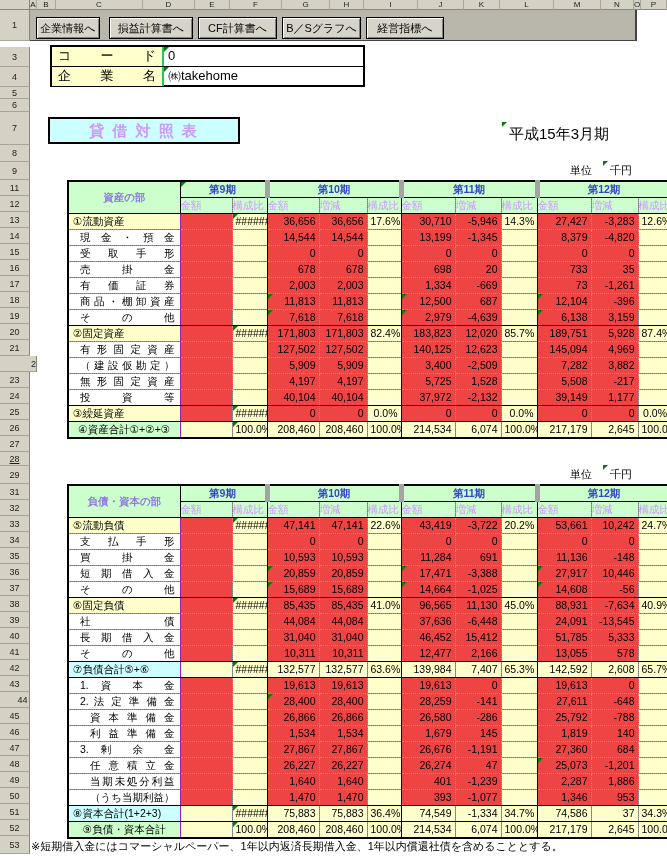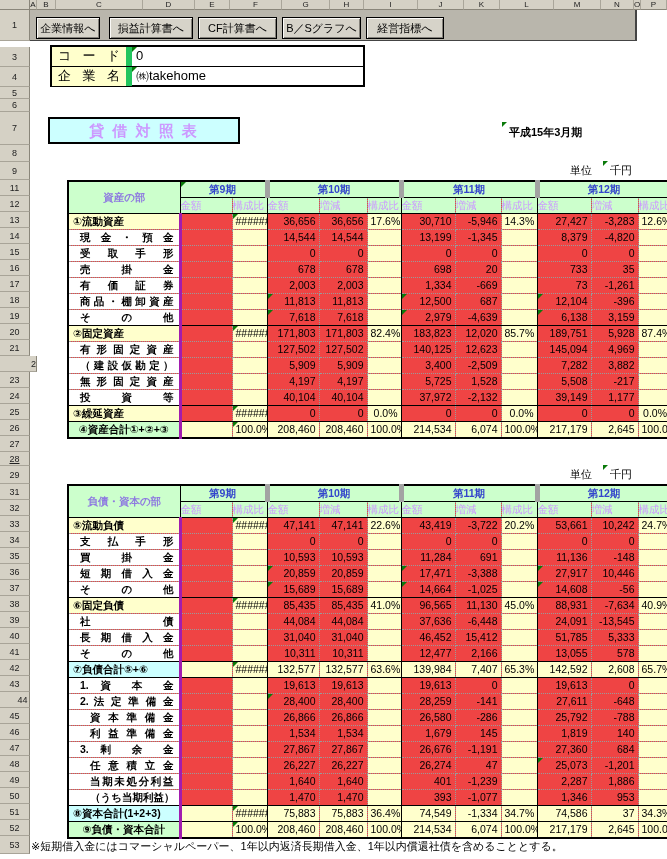--- a/index.html
+++ b/index.html
@@ -10,37 +10,37 @@
   .colcell{position:absolute;top:0;height:10px;background:#d5d1c5;border-right:1px solid #aaa69a;border-bottom:1px solid #8a867a;box-sizing:border-box;font-size:8px;line-height:10px;text-align:center;color:#222;overflow:hidden;}
   .gutcell{position:absolute;left:0;width:30px;background:#d5d1c5;border-right:1px solid #8a867a;border-bottom:1px solid #a8a498;box-sizing:border-box;font-size:9px;color:#222;display:flex;align-items:center;justify-content:center;overflow:hidden;}
   .sheet{position:absolute;left:30px;top:10px;width:637px;height:849px;background:#fff;}
   
   .toolband{position:absolute;left:30px;top:10px;width:607px;height:31px;background:#b9b6ac;border-right:2px solid #444;border-bottom:1px solid #444;box-sizing:border-box;}
   .btn{position:absolute;top:17px;height:22px;background:#d6d3c9;border:1px solid #000;box-shadow:inset 1px 1px 0 #fbfaf7, inset -1px -1px 0 #84817a;box-sizing:border-box;font-size:11px;line-height:20px;text-align:center;color:#000;cursor:pointer;}
   
   .cbox{position:absolute;left:50px;top:45px;width:315px;height:42px;border:2px solid #000;box-sizing:border-box;background:#fff;}
   .crow{display:flex;height:19px;}
   .crow.first{border-bottom:1px solid #000;}
-  .clabel{width:80px;background:#ffffcc;border-right:6px solid #22c55e;box-sizing:border-box;font-size:13px;line-height:18px;padding:0 6px;text-align:justify;text-align-last:justify;}
+  .clabel{width:112px;background:#ffffcc;border-right:2px solid #22c55e;box-sizing:border-box;font-size:13px;line-height:18px;padding:0 6px;text-align:justify;text-align-last:justify;}
   .cvalue{flex:1;font-size:13px;line-height:18px;padding-left:4px;position:relative;}
   
   .title{position:absolute;left:48px;top:117px;width:192px;height:27px;background:#ccffff;border:2px solid #000;box-sizing:border-box;color:#cc99ff;font-weight:bold;font-size:15px;letter-spacing:2px;text-align:center;line-height:23px;}
-  .datecell{position:absolute;left:509px;top:125px;font-size:11px;color:#000;font-weight:bold;}
+  .datecell{position:absolute;left:509px;top:125px;font-size:15px;color:#000;}
   .unitwrap{position:absolute;font-size:11px;color:#000;}
   .unitwrap .u1{position:absolute;left:0;top:0;}
   .unitwrap .u2{position:absolute;left:40px;top:0;}
   .note{position:absolute;left:31px;top:839px;font-size:11px;color:#000;white-space:nowrap;}
   
   .bs-table{position:absolute;border-collapse:collapse;table-layout:fixed;background:#ef4444;border:2px solid #000;margin-left:36px;}
   .bs-table tr{height:16px;}
   .bs-table th,.bs-table td{box-sizing:border-box;padding:0;margin:0;border-right:1px dotted #9a9a9a;border-bottom:1px dotted #9a9a9a;font-size:10.5px;line-height:15px;white-space:nowrap;overflow:hidden;position:relative;font-weight:normal;color:#000;}
   .bs-table th.hcorner{background:#ccffcc;color:#8e7ae0;font-weight:bold;border-right:1px solid #000;border-bottom:1px solid #000;text-align:center;}
   .bs-table th.period{background:#ccffcc;color:#3344cc;font-weight:bold;border-right:5px solid #a3a3a3;border-bottom:1px solid #000;text-align:center;}
   .bs-table th.subh{background:#ccffcc;color:#cc99ff;border-bottom:1px solid #000;text-align:left;}
-  .bs-table td.lbl{border-right:3px solid #a21caf;text-align:left;padding:0 4px;font-weight:bold;}
+  .bs-table td.lbl{border-right:1px solid #a21caf;text-align:left;padding:0 4px;}
   .bs-table td.num{text-align:right;padding:0 3px;}
   .cy{background:#ffffcc;}
   .sr{border-right:1px solid #000 !important;}
   tr.sb th, tr.sb td{border-bottom:1px solid #000 !important;}
   .neg{color:#dd2200;}
   td.lbl.k-section{background:#ffffcc;}
   td.lbl.k-item,td.lbl.k-sub{background:#fff;text-align:justify;text-align-last:justify;}
   td.lbl.k-item{padding:0 5px 0 11px;}
   td.lbl.k-sub{padding:0 5px 0 21px;}
   td.lbl.k-total_cyan{background:#ccffff;}

